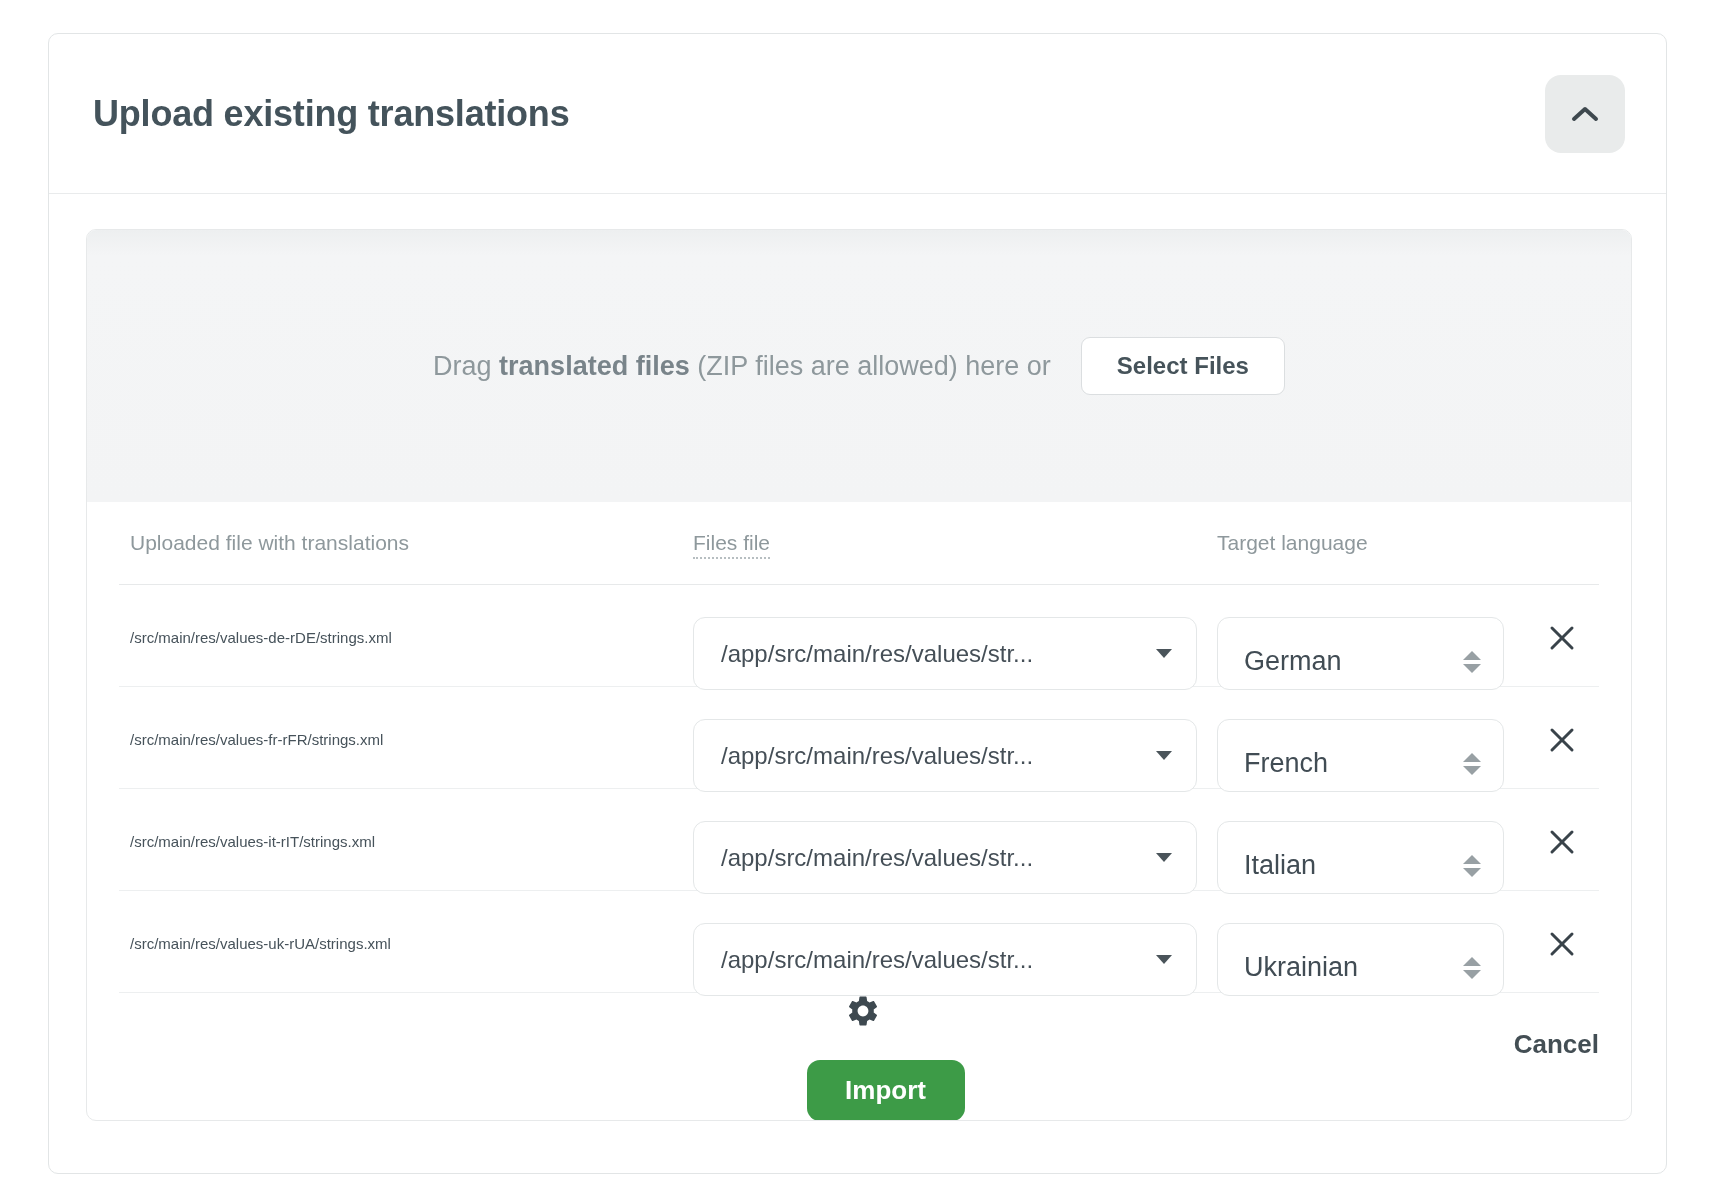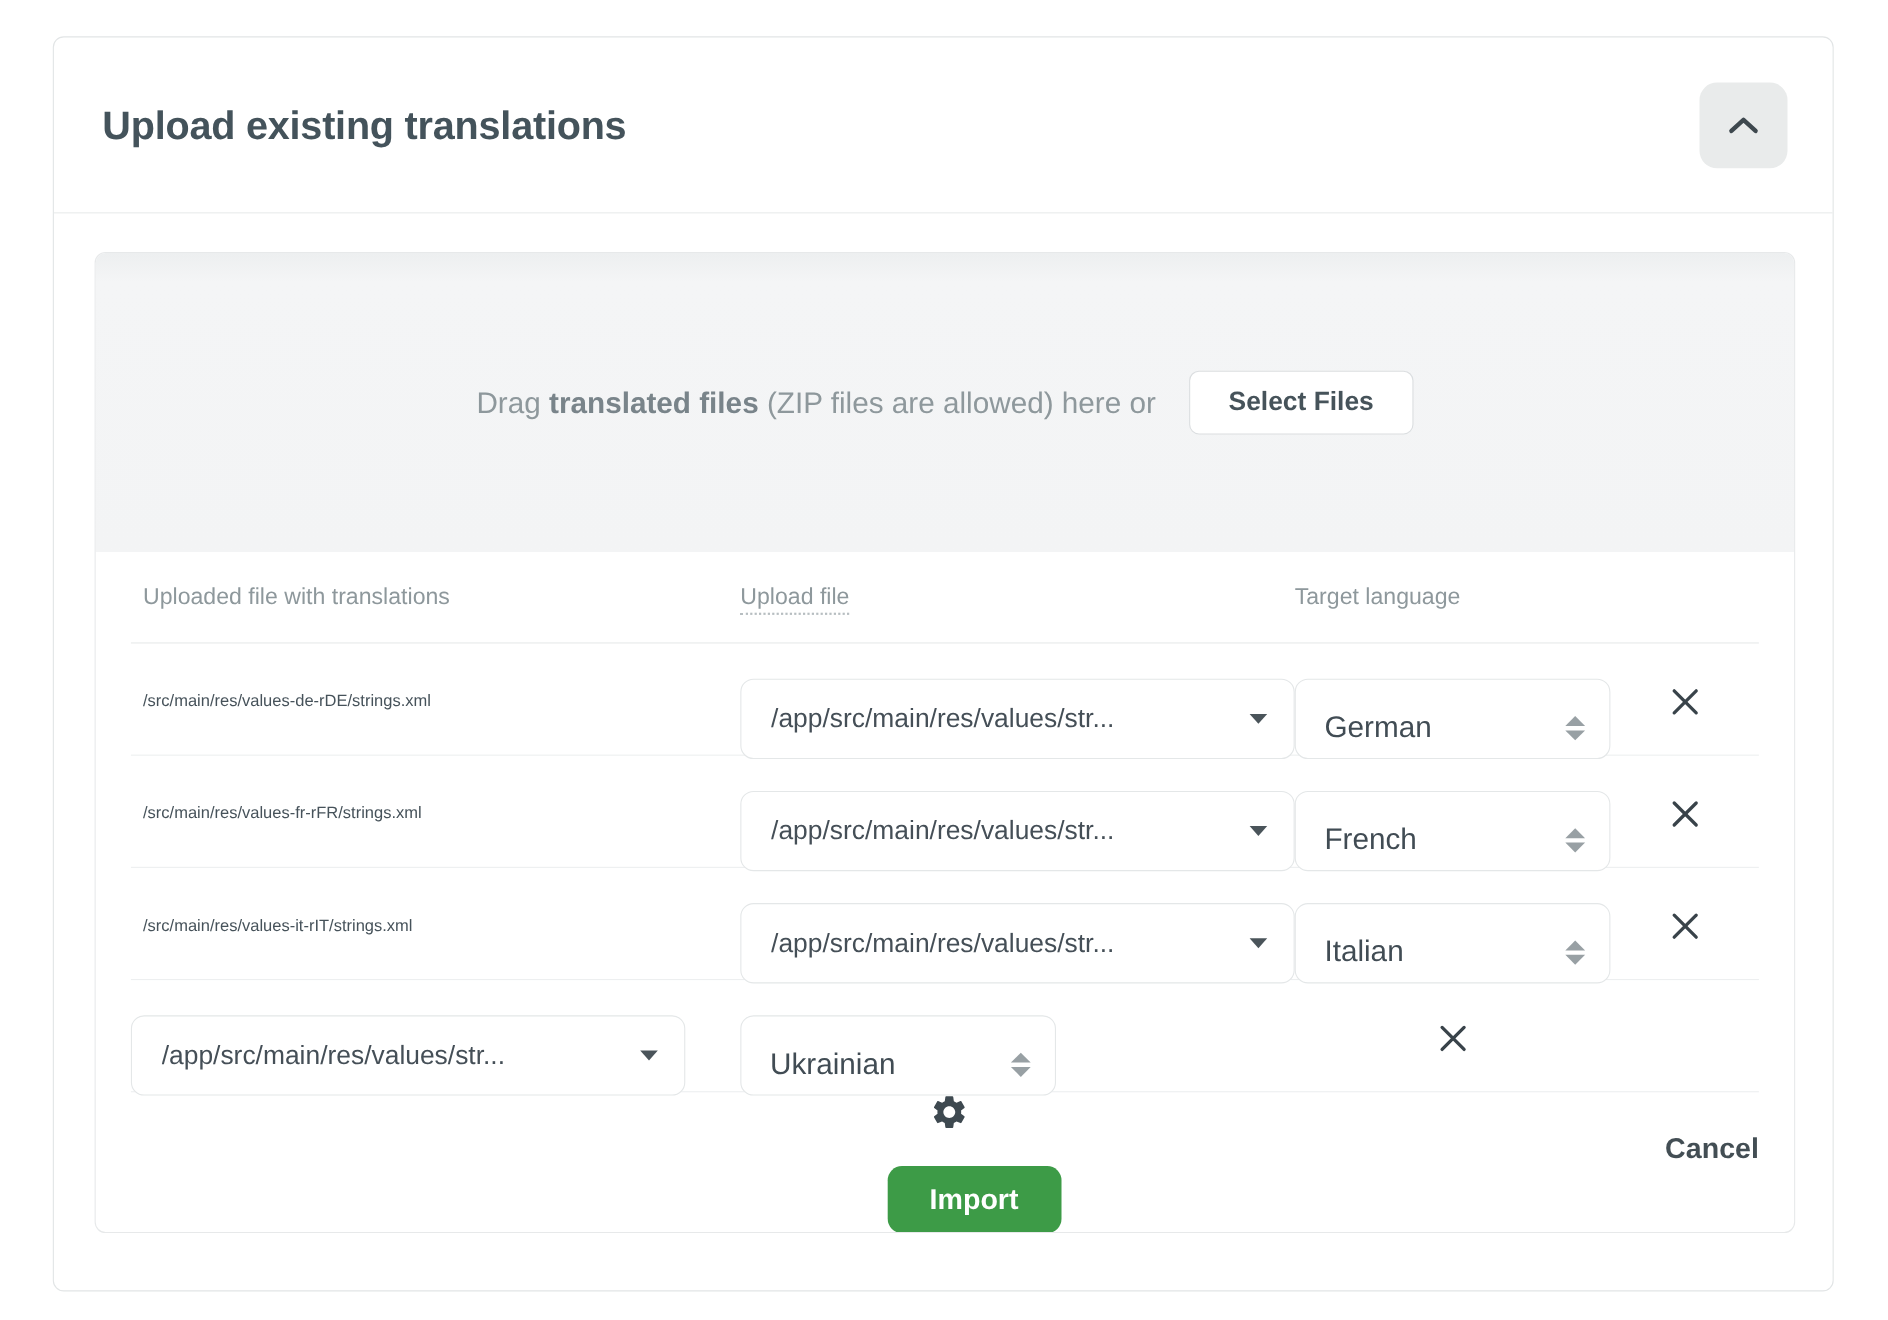--- a/index.html
+++ b/index.html
@@ -58,20 +58,21 @@
     font-family: "Liberation Sans", sans-serif;
     font-size: 24px; font-weight: 700; color: #46535a;
     cursor: pointer;
   }
 
   
   .tbl { padding: 0 32px; background: #ffffff; }
   .tbl-grid {
     display: grid;
     grid-template-columns: 554px 504px 287px 1fr;
+    column-gap: 20px;
     align-items: center;
   }
   .tbl-head { height: 83px; border-bottom: 1px solid #e7e9ea; }
   .th { font-size: 21px; color: #8e989c; font-weight: 400; }
   .th-uploaded { padding-left: 11px; }
   .th-source span { border-bottom: 2px dotted #b7bec1; padding-bottom: 3px; }
 
   .tbl-row { height: 102px; border-bottom: 1px solid #edeff0; }
   .cell-path {
     padding-left: 11px;
@@ -159,21 +160,21 @@
   <div class="inner">
 
     <div class="dropzone">
       <div class="dropzone-text"><span>Drag </span><b>translated files</b><span> (ZIP files are allowed) here or</span></div>
       <button class="select-files-btn">Select Files</button>
     </div>
 
     <div class="tbl">
       <div class="tbl-grid tbl-head">
         <div class="th th-uploaded">Uploaded file with translations</div>
-        <div class="th th-source"><span>Upload file</span></div>
+        <div class="th th-source"><span>Files file</span></div>
         <div class="th">Target language</div>
         <div></div>
       </div>
       <div>
   <div class="tbl-grid tbl-row">
     <div class="cell-path">/src/main/res/values-de-rDE/strings.xml</div>
     <div class="select-box source-select">
       <span class="select-value">/app/src/main/res/values/str...</span>
       <span class="caret-down"></span>
     </div>
@@ -234,20 +235,21 @@
       <span style="display:flex;">
         <svg width="30" height="30" viewBox="0 0 30 30">
           <line x1="5" y1="5" x2="25" y2="25" stroke="#39434a" stroke-width="3" stroke-linecap="round"></line>
           <line x1="25" y1="5" x2="5" y2="25" stroke="#39434a" stroke-width="3" stroke-linecap="round"></line>
         </svg>
       </span>
     </button>
   </div>
 
   <div class="tbl-grid tbl-row">
+    <div class="cell-path">/src/main/res/values-uk-rUA/strings.xml</div>
     <div class="select-box source-select">
       <span class="select-value">/app/src/main/res/values/str...</span>
       <span class="caret-down"></span>
     </div>
     <div class="select-box lang-select">
       <span class="select-value">Ukrainian</span>
       <span class="sorter">
         <span class="tri-up"></span>
                 <span class="tri-down"></span>
       </span>

